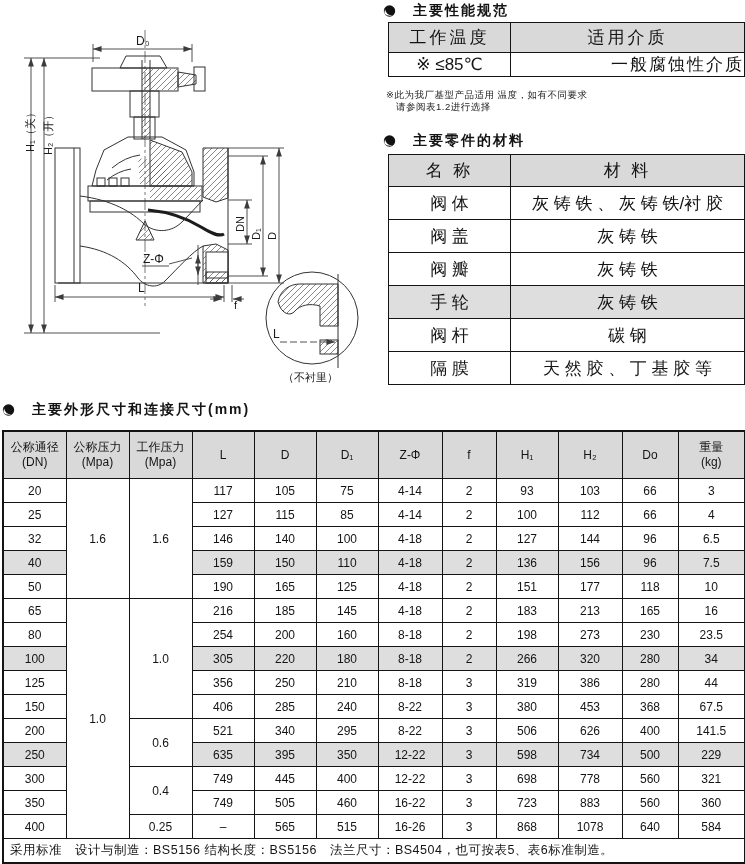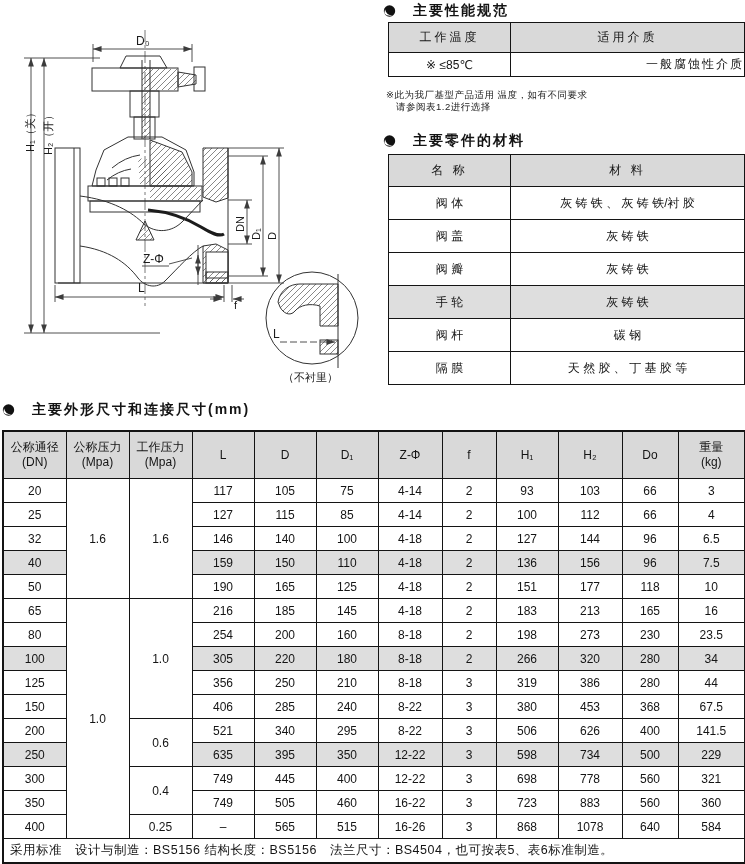--- a/index.html
+++ b/index.html
@@ -12,21 +12,21 @@
   body{font-family:"Liberation Sans","DejaVu Sans",sans-serif;color:#141414;}
   .page{position:relative;width:745px;height:864px;background:#fff;overflow:hidden;}
 
   
   .sec-title{position:absolute;display:flex;align-items:center;gap:17px;
     font-size:14px;font-weight:bold;letter-spacing:2px;white-space:nowrap;}
   .sec-title svg{flex:0 0 auto;}
 
   
   .mini{position:absolute;border-collapse:collapse;table-layout:fixed;
-    text-align:center;font-size:12px;}
+    text-align:center;font-size:17px;}
   .mini th,.mini td{border:1.5px solid var(--border);padding:0;font-weight:normal;}
   .mini th{background:var(--header_bg);letter-spacing:3px;}
   .perf-table{left:388px;top:22px;width:356px;}
   .perf-table thead tr{height:30px;}
   .perf-table tbody tr{height:24px;}
   .mat-table{left:388px;top:154px;width:356px;}
   .mat-table tr{height:33px;}
   .mat-table thead tr{height:32px;}
   .mat-table tr.shade td{background:var(--shade_bg);}
   .note{position:absolute;left:386px;top:89px;font-size:9.5px;line-height:12px;

